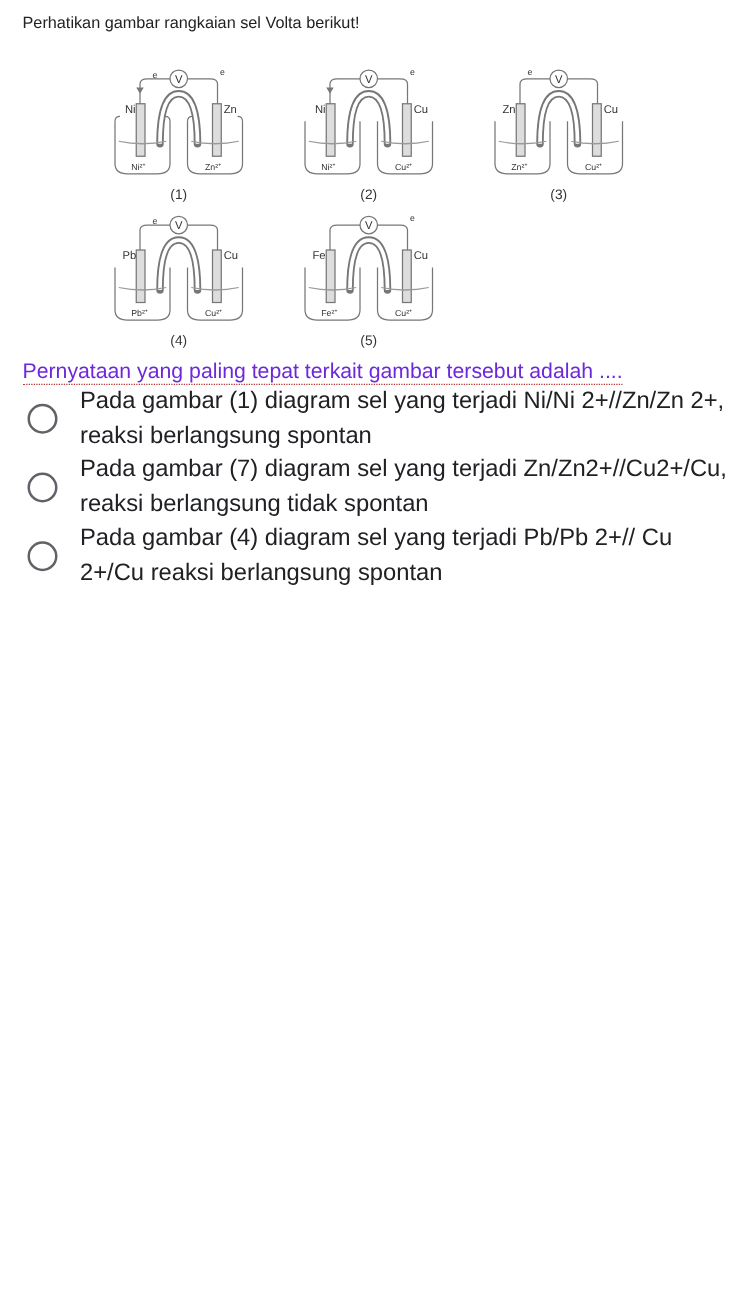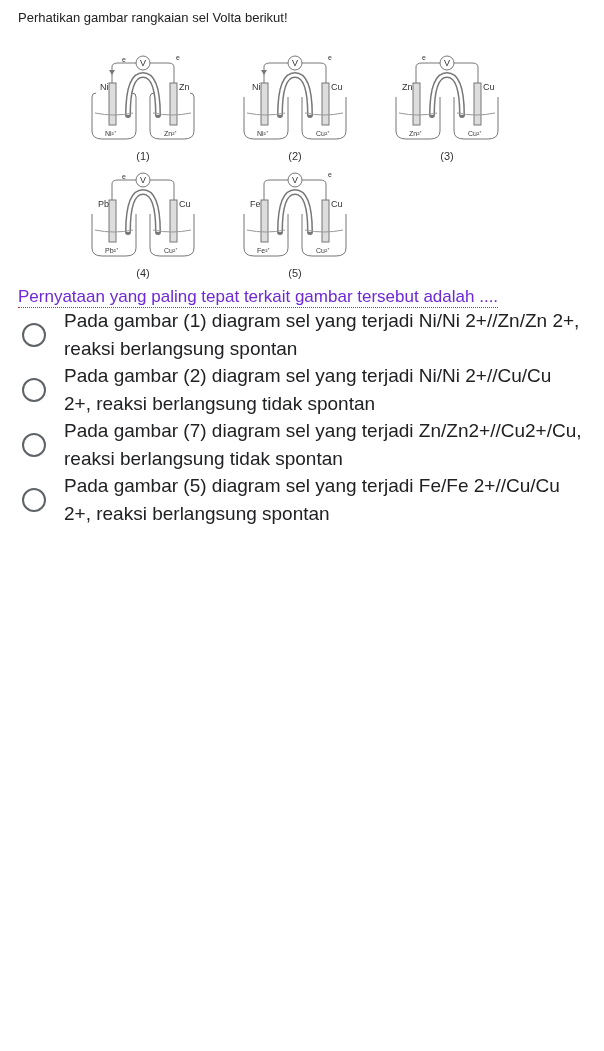--- a/index.html
+++ b/index.html
@@ -205,23 +205,19 @@
 
 <div><span class="question-line">Pernyataan yang paling tepat terkait gambar tersebut adalah ....</span></div>
 
 <div class="options">
   <div class="option">
     <div class="radio"></div>
     <div class="option-text">Pada gambar (1) diagram sel yang terjadi Ni/Ni 2+//Zn/Zn 2+, reaksi berlangsung spontan</div>
   </div>
   <div class="option">
     <div class="radio"></div>
-    <div class="option-text">Pada gambar (2) diagram sel yang terjadi Ni/Ni 2+//Cu/Cu 2+, reaksi berlangsung tidak spontan</div>
+    <div class="option-text">Pada gambar (7) diagram sel yang terjadi Zn/Zn2+//Cu2+/Cu, reaksi berlangsung tidak spontan</div>
   </div>
   <div class="option">
     <div class="radio"></div>
-    <div class="option-text">Pada gambar (7) diagram sel yang terjadi Zn/Zn2+//Cu2+/Cu, reaksi berlangsung tidak spontan</div>
-  </div>
-  <div class="option">
-    <div class="radio"></div>
-    <div class="option-text">Pada gambar (5) diagram sel yang terjadi Fe/Fe 2+//Cu/Cu 2+, reaksi berlangsung spontan</div>
+    <div class="option-text">Pada gambar (4) diagram sel yang terjadi Pb/Pb 2+// Cu 2+/Cu reaksi berlangsung spontan</div>
   </div>
 </div>
 
 </body></html>

